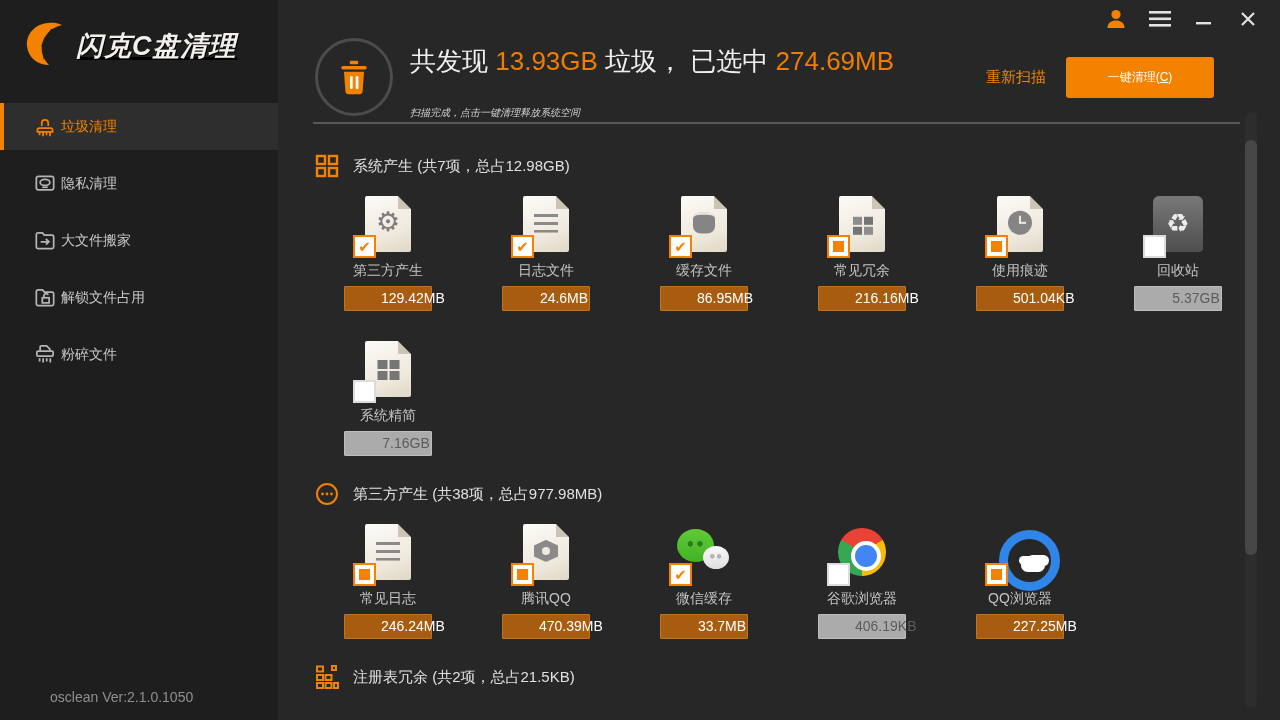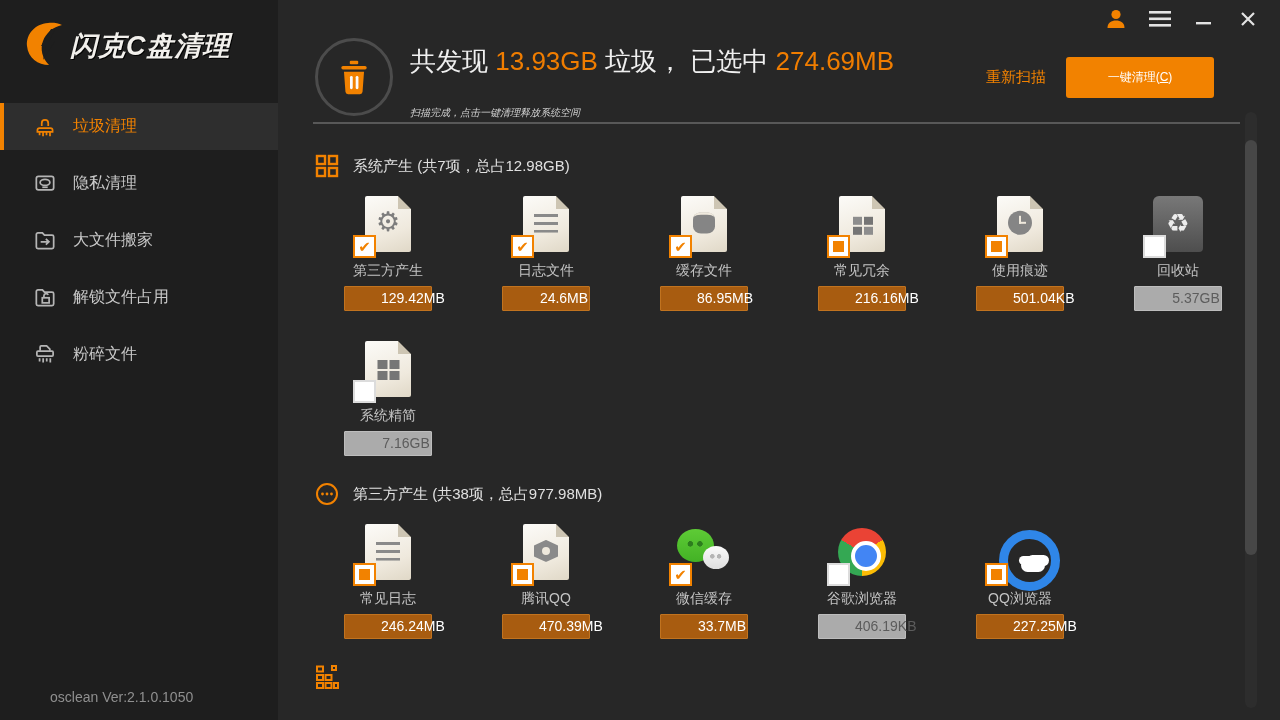--- a/index.html
+++ b/index.html
@@ -6,28 +6,28 @@
     --accent:#F28200; --badge-orange:#A85C10; --badge-gray:#ABABAB;
     --sidebar-bg:#1E1E1E; --main-bg:#272727;
   }
   *{margin:0;padding:0;box-sizing:border-box;}
   html,body{width:1280px;height:720px;overflow:hidden;background:#000;}
   body{font-family:"Liberation Sans","DejaVu Sans",sans-serif;}
   .window{position:relative;width:1280px;height:720px;background:var(--main-bg);overflow:hidden;}
 
   
   .sidebar{position:absolute;left:0;top:0;width:278px;height:720px;background:var(--sidebar-bg);}
-  .logo{display:flex;align-items:center;padding:22px 0 0 24px;}
+  .logo{display:flex;align-items:center;gap:6px;padding:22px 0 0 24px;text-decoration:underline;}
   .logo-text{font-size:27px;font-weight:bold;font-style:italic;color:#f2f0ec;letter-spacing:1px;text-shadow:1px 1px 0 #000;}
   .nav{position:absolute;top:103px;left:0;right:0;}
   .nav-item{display:flex;align-items:center;height:47px;margin-bottom:10px;padding-left:28px;cursor:pointer;color:#c9c9c9;border-left:4px solid transparent;}
   .nav-item .nav-icon{display:flex;width:26px;height:26px;color:#b5b5b5;}
   .nav-item.active{background:#2e2e2e;border-left:4px solid var(--accent);color:var(--accent);}
   .nav-item.active .nav-icon{color:var(--accent);}
-  .nav-label{margin-left:15px;font-size:16px;}
+  .nav-label{margin-left:3px;font-size:14px;}
   .version{position:absolute;bottom:15px;left:50px;font-size:14px;color:#8f8f8f;}
 
   
   .titlebar{position:absolute;top:8px;right:14px;display:flex;align-items:center;gap:8px;}
   .tb-btn{width:36px;height:24px;display:flex;align-items:center;justify-content:center;background:none;border:none;cursor:pointer;}
 
   
   .main{position:absolute;left:278px;top:0;width:1002px;height:720px;background:var(--main-bg);}
   .scan-header{position:relative;height:122px;}
   .trash-circle{position:absolute;left:37px;top:38px;width:78px;height:78px;border:3px solid #4c4c4c;border-radius:50%;display:flex;align-items:center;justify-content:center;}
@@ -395,20 +395,21 @@
         <svg width="24" height="24" viewBox="0 0 24 24" fill="none" stroke="#F28200" stroke-width="2">
           <rect x="2" y="1.5" width="6" height="5"></rect>
                 <rect x="17" y="1" width="4" height="4"></rect>
           <rect x="2" y="10" width="6" height="5"></rect>
                 <rect x="10.5" y="10" width="6" height="5"></rect>
           <rect x="2" y="18" width="6" height="5"></rect>
                 <rect x="10.5" y="18" width="6" height="5"></rect>
                 <rect x="19" y="18" width="4" height="5"></rect>
         </svg>
       </span>
+      <span class="section-title">注册表冗余 (共2项，总占21.5KB)</span>
     </div>
     <div class="section-items"></div>
   </section>
 </div>
   </main>
 
   <div class="scroll-track"></div>
   <div class="scroll-thumb"></div>
 </div>
 

